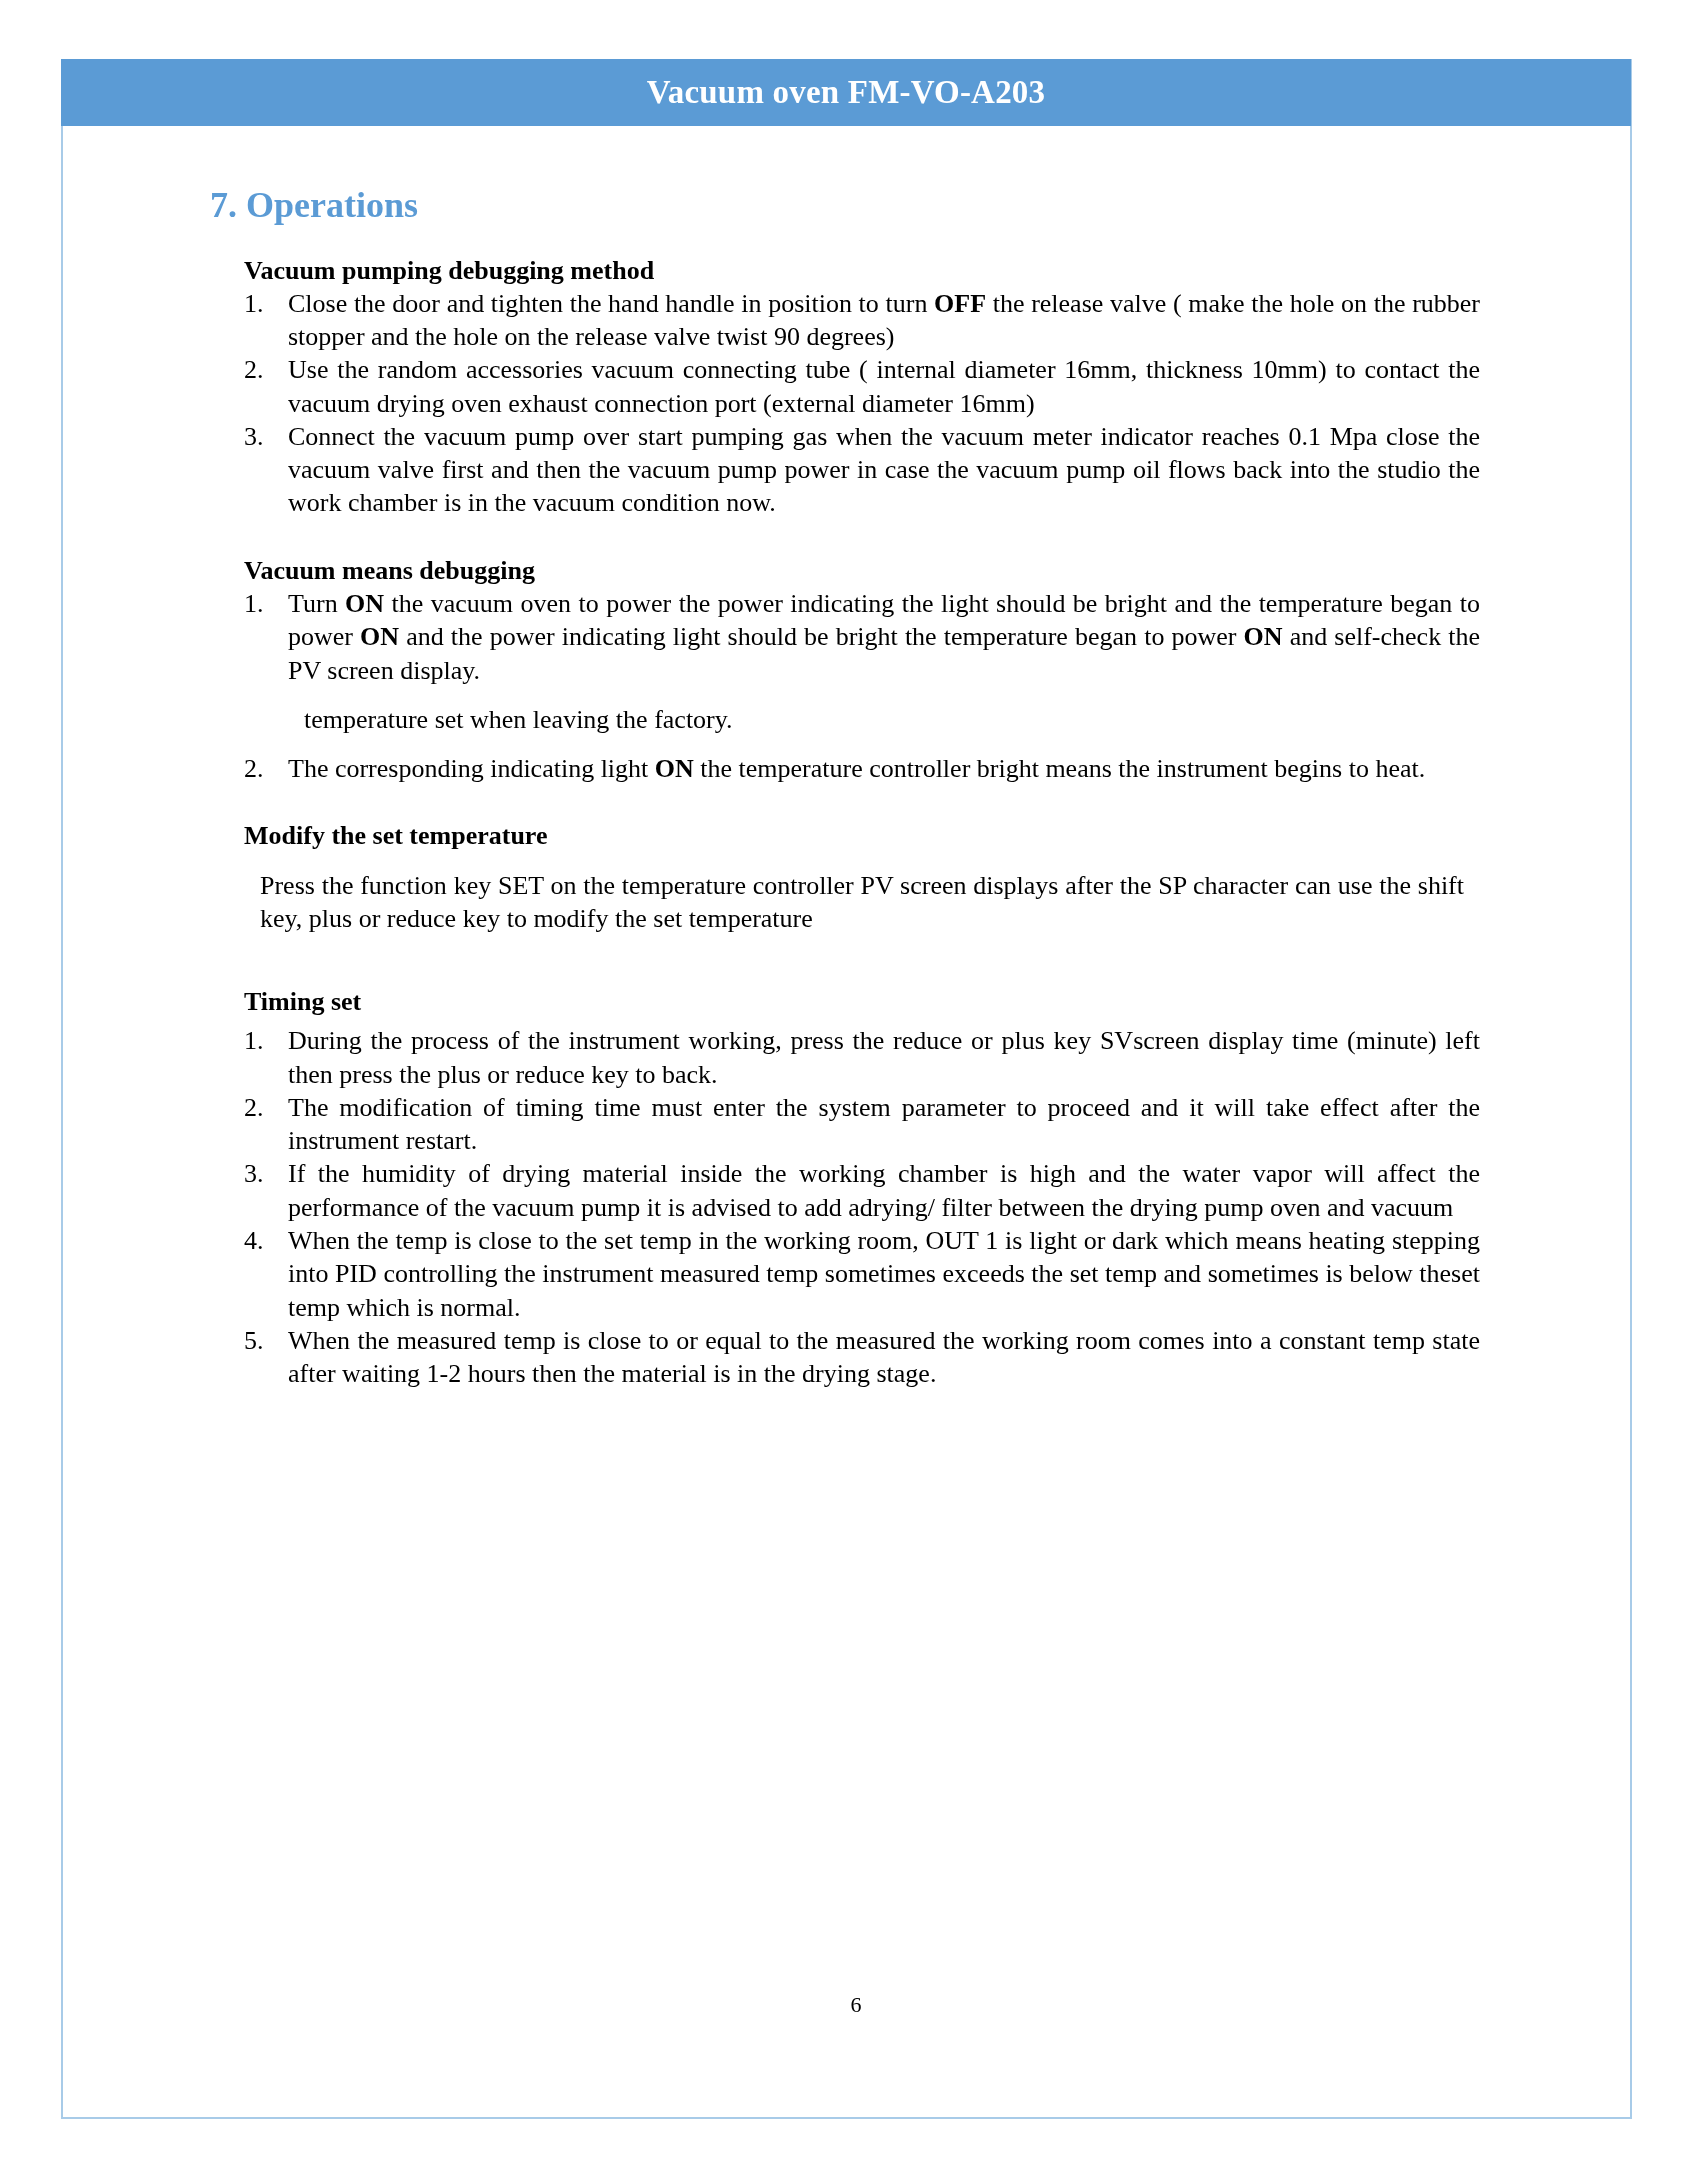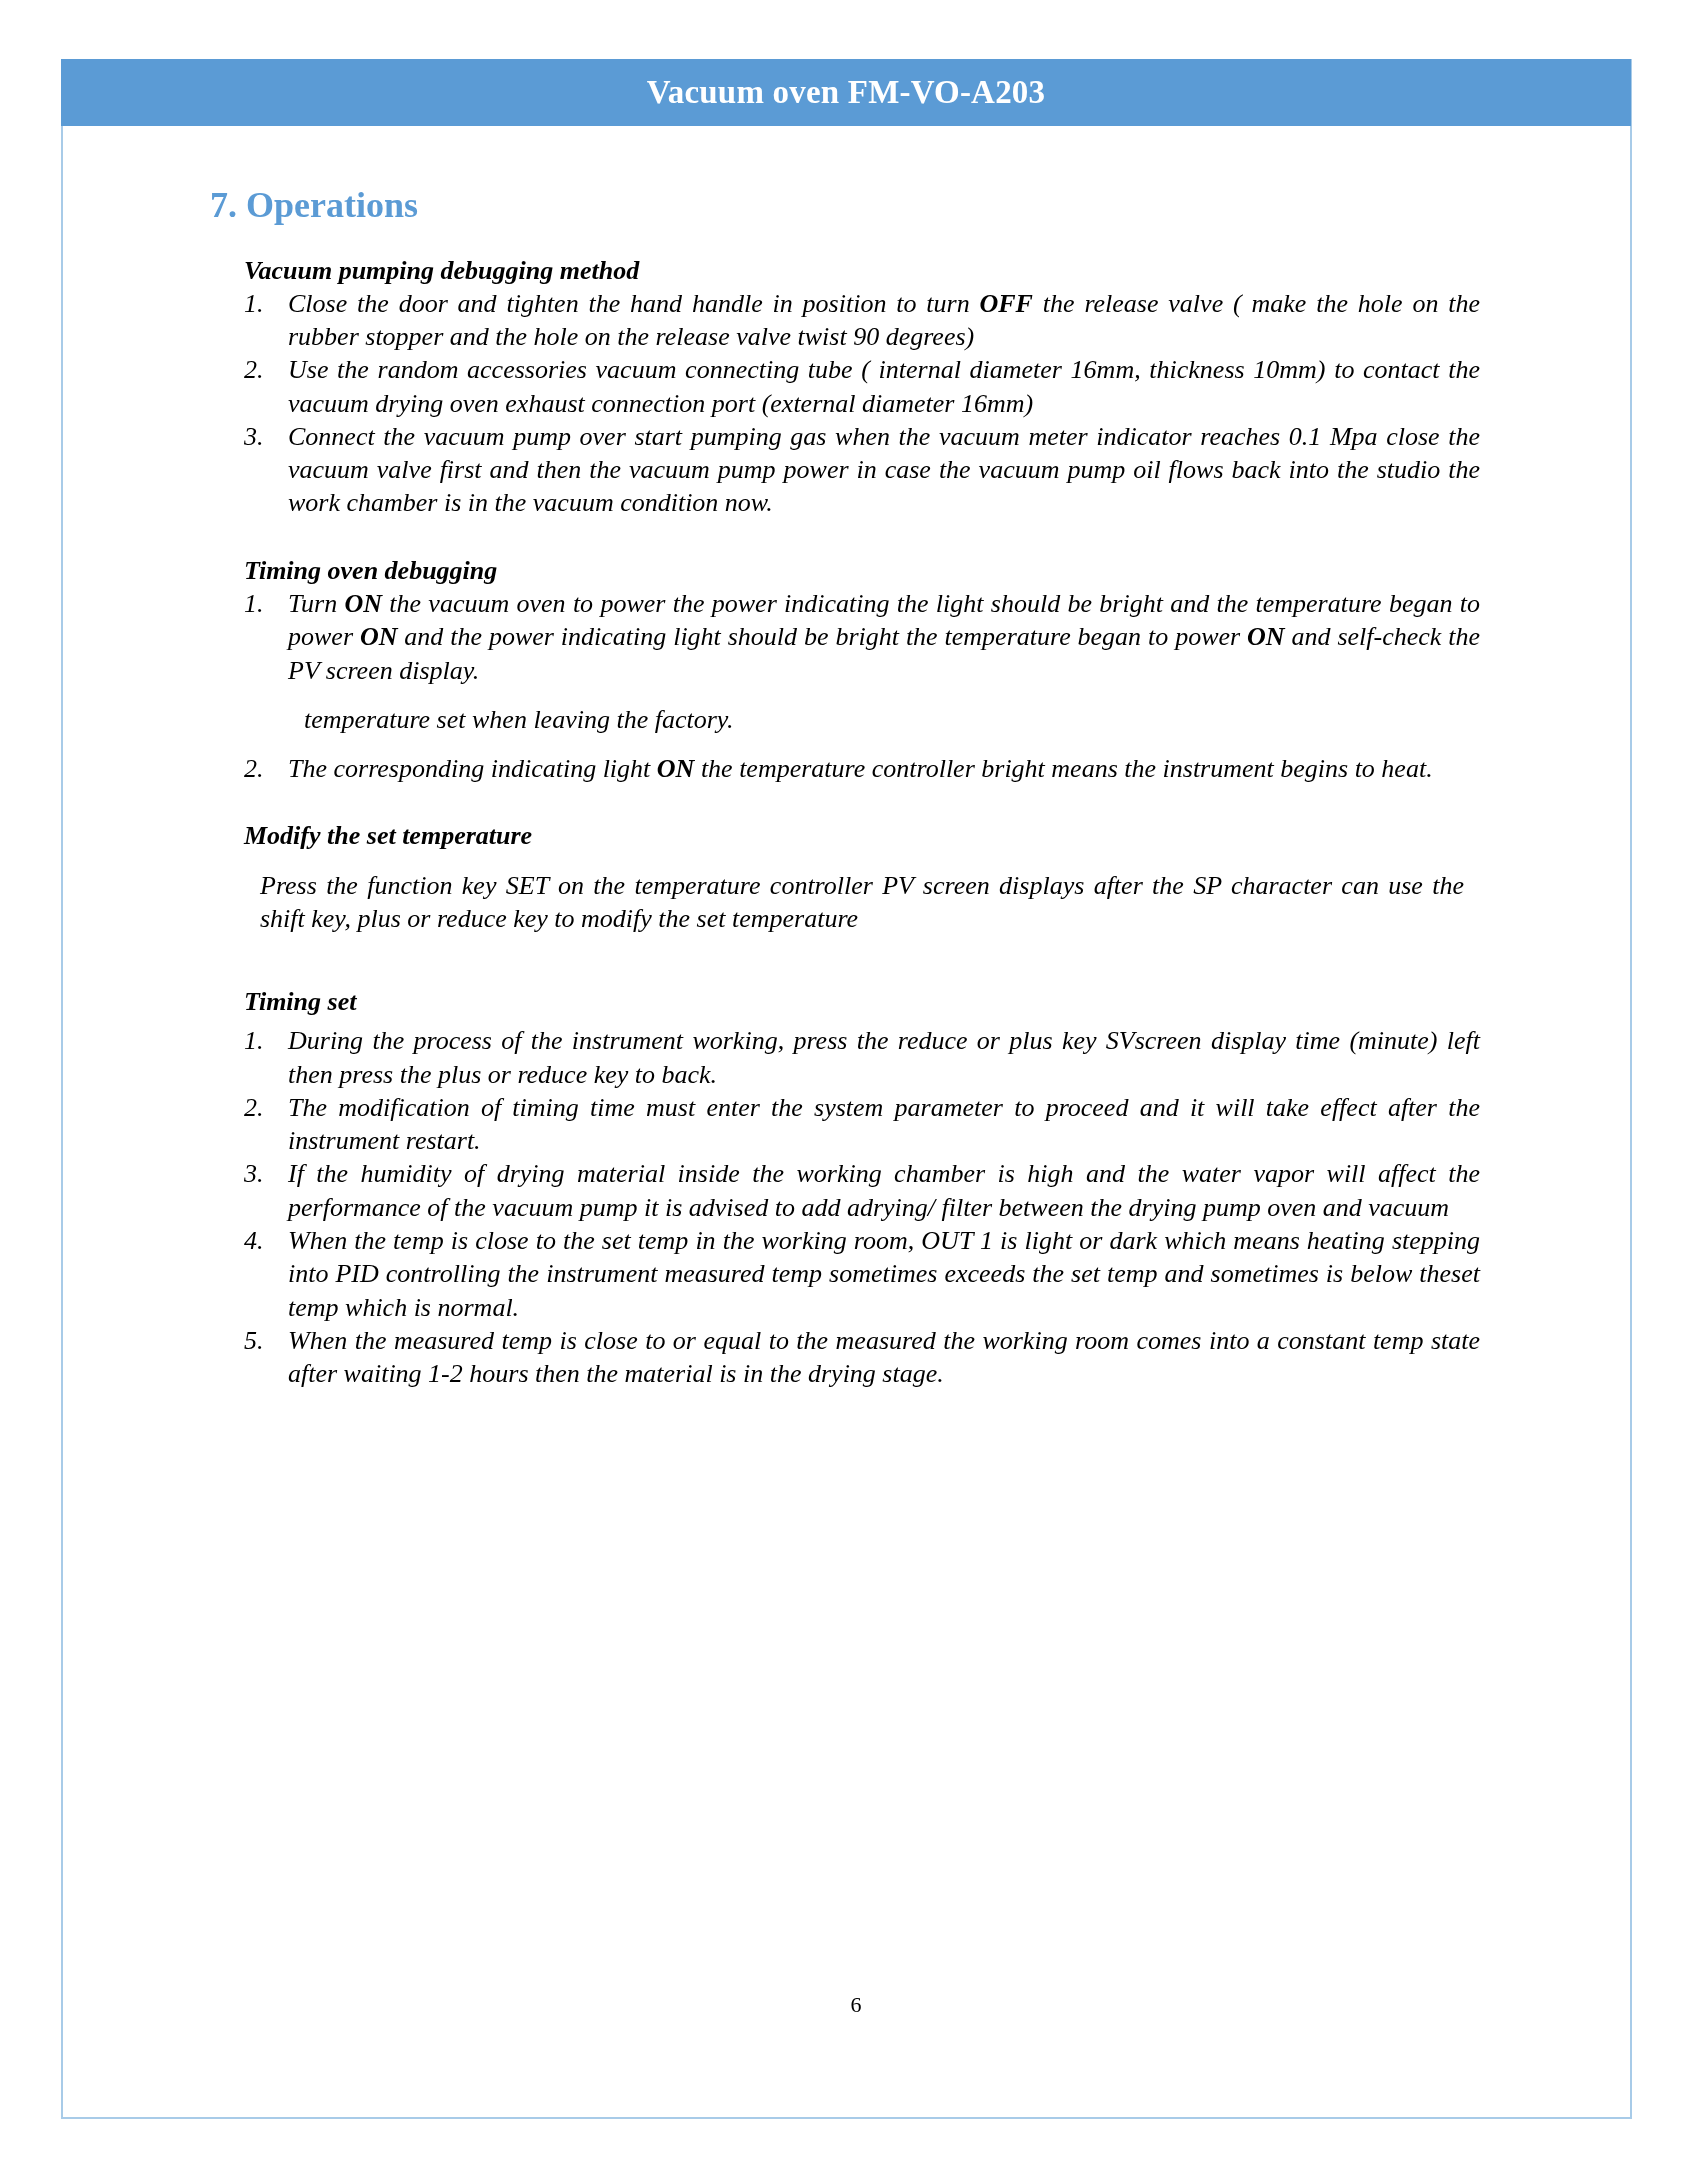--- a/index.html
+++ b/index.html
@@ -70,21 +70,20 @@
     color: #5b9bd5;
     font-weight: bold;
     font-size: 36px;
     font-family: "Liberation Serif", "DejaVu Serif", serif;
     line-height: 1.1;
   }
 
   .body-block {
     margin: 0 0 0 173px;
     width: 1236px;
-    font-style: italic;
   }
 
   .sub-heading {
     font-weight: bold;
     font-size: 26px;
     line-height: 1.28;
     margin: 0;
     padding: 0;
   }
 
@@ -165,21 +164,21 @@
         <li>
           <span class="marker">2.</span><span>Use the random accessories vacuum connecting tube ( internal diameter 16mm, thickness 10mm) to contact the vacuum drying oven exhaust connection port (external diameter 16mm)</span>
         </li>
         <li>
           <span class="marker">3.</span><span>Connect the vacuum pump over start pumping gas when the vacuum meter indicator reaches 0.1 Mpa close the vacuum valve first and then the vacuum pump power in case the vacuum pump oil flows back into the studio the work chamber is in the vacuum condition now.</span>
         </li>
       </ol>
 
       <div class="gap-lg"></div>
 
-      <div class="sub-heading">Timing oven debugging</div>
+      <div class="sub-heading">Vacuum means debugging</div>
 
       <ol class="num-list">
         <li>
           <span class="marker">1.</span><span>Turn </span><b>ON</b><span> the vacuum oven to power the power indicating the light should be bright and the temperature began to power </span><b>ON</b><span> and the power indicating light should be bright the temperature began to power </span><b>ON</b><span> and self-check the PV screen display.</span>
           <div class="para no-justify">temperature set when leaving the factory.</div>
         </li>
         <li>
           <span class="marker">2.</span><span>The corresponding indicating light </span><b>ON</b><span> the temperature controller bright means the instrument begins to heat.</span>
         </li>
       </ol>

